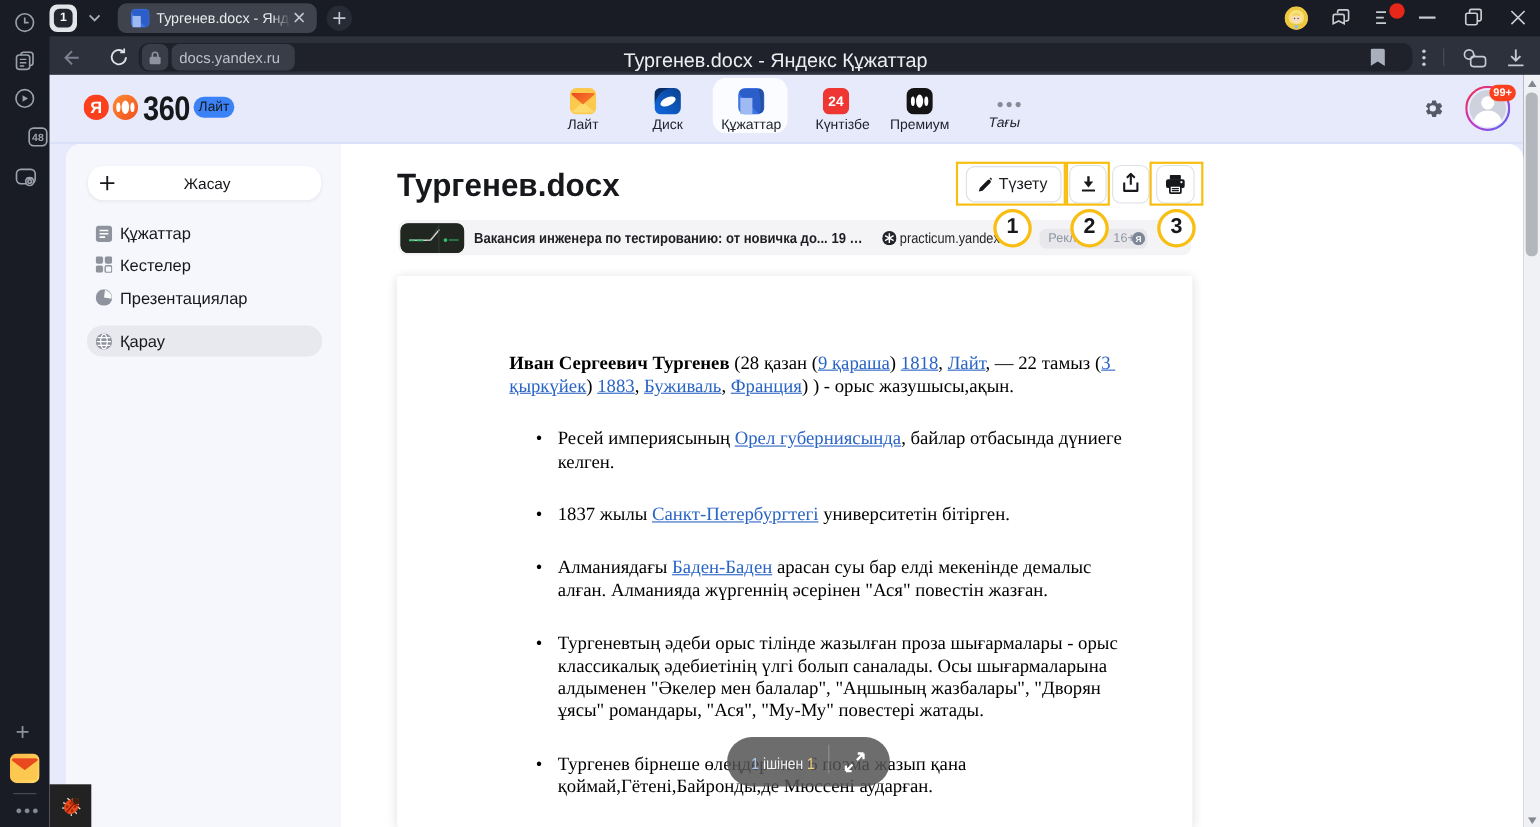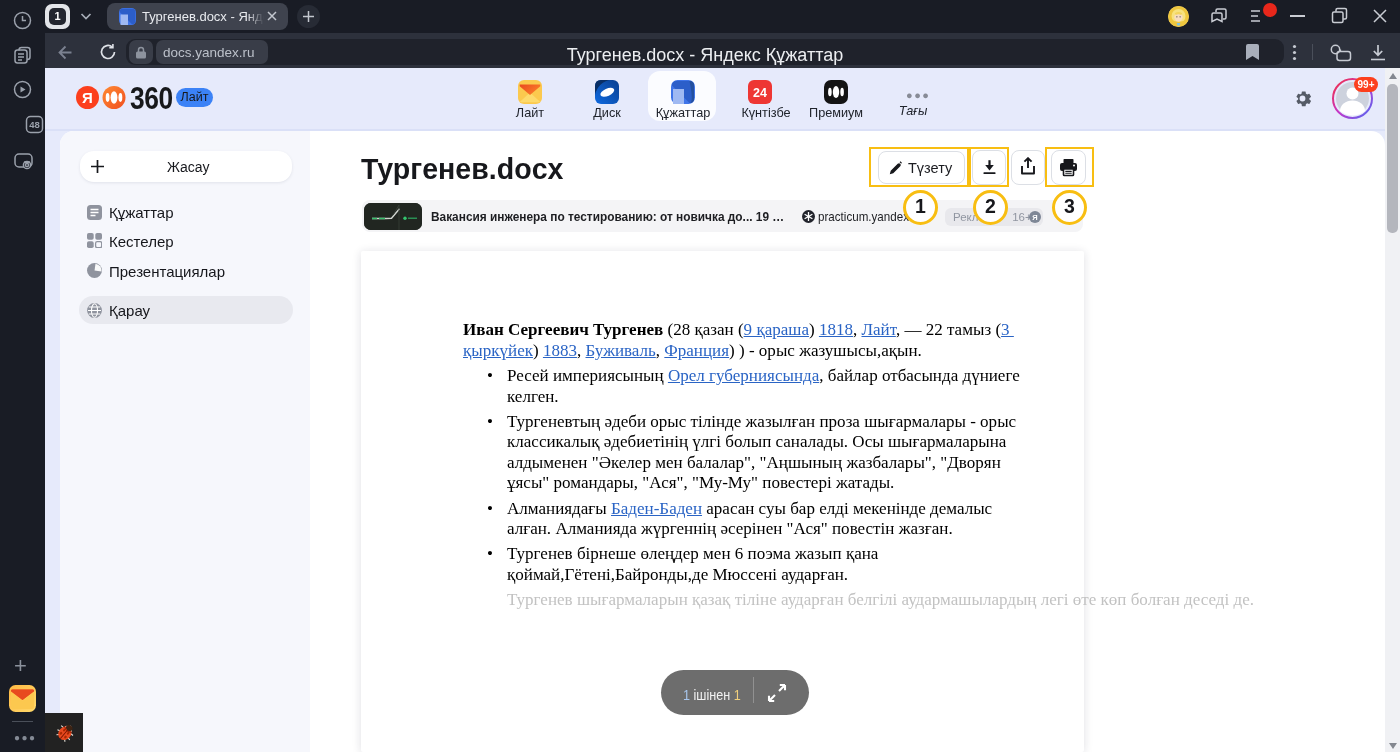--- a/index.html
+++ b/index.html
@@ -39,21 +39,21 @@
   
   #ad{left:362px;top:200px;width:721px;height:32px;background:#f4f4f6;border-radius:8px;}
   #adthumb{left:364px;top:203px;width:58px;height:27px;border-radius:7px;background:#20241f;overflow:hidden;}
   #adtxt{left:431px;top:209px;font-size:13.2px;font-weight:700;color:#1d1e22;transform:scaleX(.9);transform-origin:0 0;white-space:nowrap;}
   #adsite{left:818px;top:209px;font-size:13.2px;color:#1d1e22;transform:scaleX(.88);transform-origin:0 0;white-space:nowrap;}
   #adpill{left:945px;top:208px;width:98px;height:18px;background:#e8e8ec;border-radius:6px;color:#9196a1;font-size:11.5px;line-height:18px;}
   
   #docpage{left:361px;top:251px;width:723px;height:501px;background:#fff;box-shadow:0 1px 10px rgba(30,30,60,.14);border-radius:2px;}
   #doctext{left:463px;top:320.4px;font-family:"Liberation Serif",serif;font-size:17.05px;line-height:20.4px;color:#000;white-space:nowrap;}
   #doctext a{color:#2a64c5;text-decoration:underline;}
-  #doctext .li{position:relative;padding-left:44px;margin-top:5px;}
+  #doctext .li{position:relative;padding-left:44px;margin-top:28px;}
   #doctext .li:before{content:"•";position:absolute;left:24px;font-size:17px;}
   #doctext .li:last-child:before{content:"";}
   
   #cpill{left:661px;top:670px;width:148px;height:45px;border-radius:23px;background:rgba(84,84,84,.85);}
   
   #sbtrack{left:1385px;top:68px;width:15px;height:684px;background:#f0f1f4;}
   #sbthumb{left:1387px;top:84px;width:11px;height:149px;background:#b4b6bd;border-radius:5px;}
   
   #bug{left:45px;top:713px;width:38px;height:39px;background:#222;}
   .sideico{left:13px;color:#9ba1ac;}
@@ -438,22 +438,23 @@
     <svg width="12" height="12" viewBox="0 0 12 12">
       <circle cx="6" cy="6" r="6" fill="#7e8796"></circle>
       <text x="6" y="8.8" fill="#fff" font-size="7.5" font-weight="700" text-anchor="middle" font-family="Liberation Sans">Я</text>
     </svg>
   </div>
 
 <div class="abs" id="docpage"></div>
 <div class="abs" id="doctext">
   <div><b>Иван Сергеевич Тургенев</b> (28 қазан (<a>9 қараша</a>) <a>1818</a>, <a>Лайт</a>, — 22 тамыз (<a>3&nbsp;</a><br><a>қыркүйек</a>) <a>1883</a>, <a>Буживаль</a>, <a>Франция</a>) ) - орыс жазушысы,ақын.</div>
   <div class="li">Ресей империясының <a>Орел губерниясында</a>, байлар отбасында дүниеге<br>келген.</div>
+  <div class="li">1837 жылы <a>Санкт-Петербургтегі</a> университетін бітірген.</div>
+  <div class="li">Алманиядағы <a>Баден-Баден</a> арасан суы бар елді мекенінде демалыс<br>алған. Алманияда жүргеннің әсерінен "Ася" повестін жазған.</div>
   <div class="li">Тургеневтың әдеби орыс тілінде жазылған проза шығармалары - орыс<br>классикалық әдебиетінің үлгі болып саналады. Осы шығармаларына<br>алдыменен "Әкелер мен балалар", "Аңшының жазбалары", "Дворян<br>ұясы" романдары, "Ася", "Му-Му" повестері жатады.</div>
-  <div class="li">Алманиядағы <a>Баден-Баден</a> арасан суы бар елді мекенінде демалыс<br>алған. Алманияда жүргеннің әсерінен "Ася" повестін жазған.</div>
   <div class="li">Тургенев бірнеше өлеңдер мен 6 поэма жазып қана<br>қоймай,Гётені,Байронды,де Мюссені аударған.</div>
   <div class="li" style="color:#c2c2c2;list-style:none;">Тургенев шығармаларын қазақ тіліне аударған белгілі аудармашылардың легі өте көп болған деседі де.</div>
 </div>
 
 <div class="abs" id="cpill"></div>
 <div class="abs" style="left:683px;top:687px;font-size:14.5px;color:#f2f2f2;transform:scaleX(.87);transform-origin:0 0;white-space:nowrap;"><span style="color:#a9c7ee;">1</span> ішінен <span style="color:#f0cf7c;">1</span></div>
 <div class="abs" style="left:753px;top:677px;width:1px;height:26px;background:rgba(255,255,255,.25);"></div>
 <div class="abs" style="left:767px;top:683px;">
     <svg width="20" height="20" viewBox="0 0 20 20" fill="none" stroke="#fff" stroke-width="2.1">
       <path d="M12 8l6-6M18 2h-5.2M18 2v5.2"></path>

